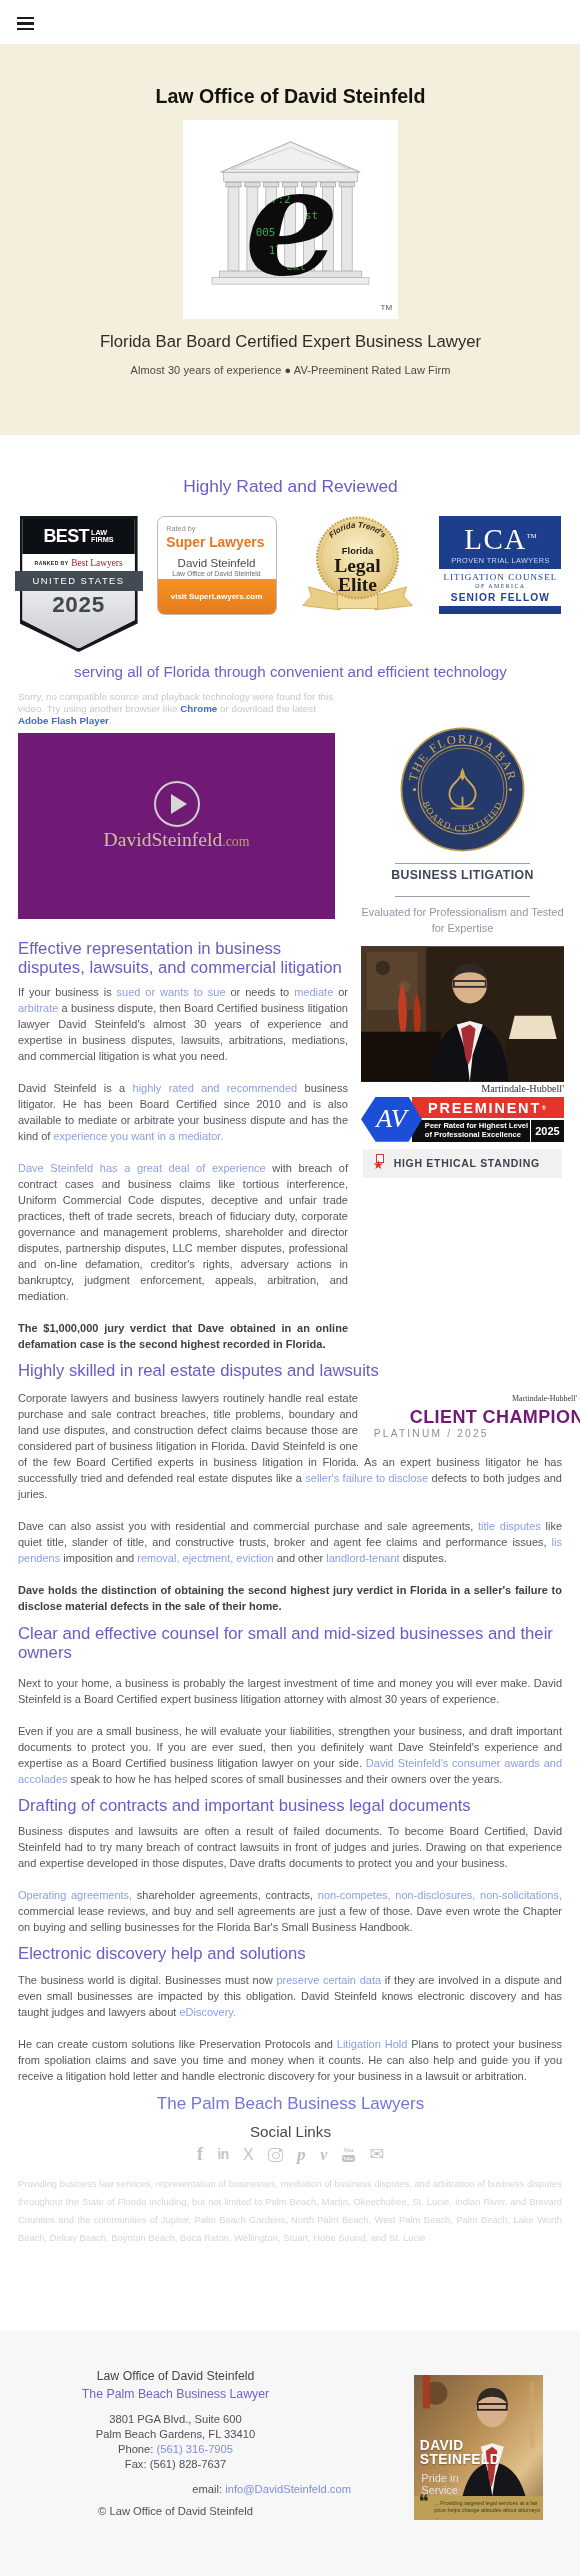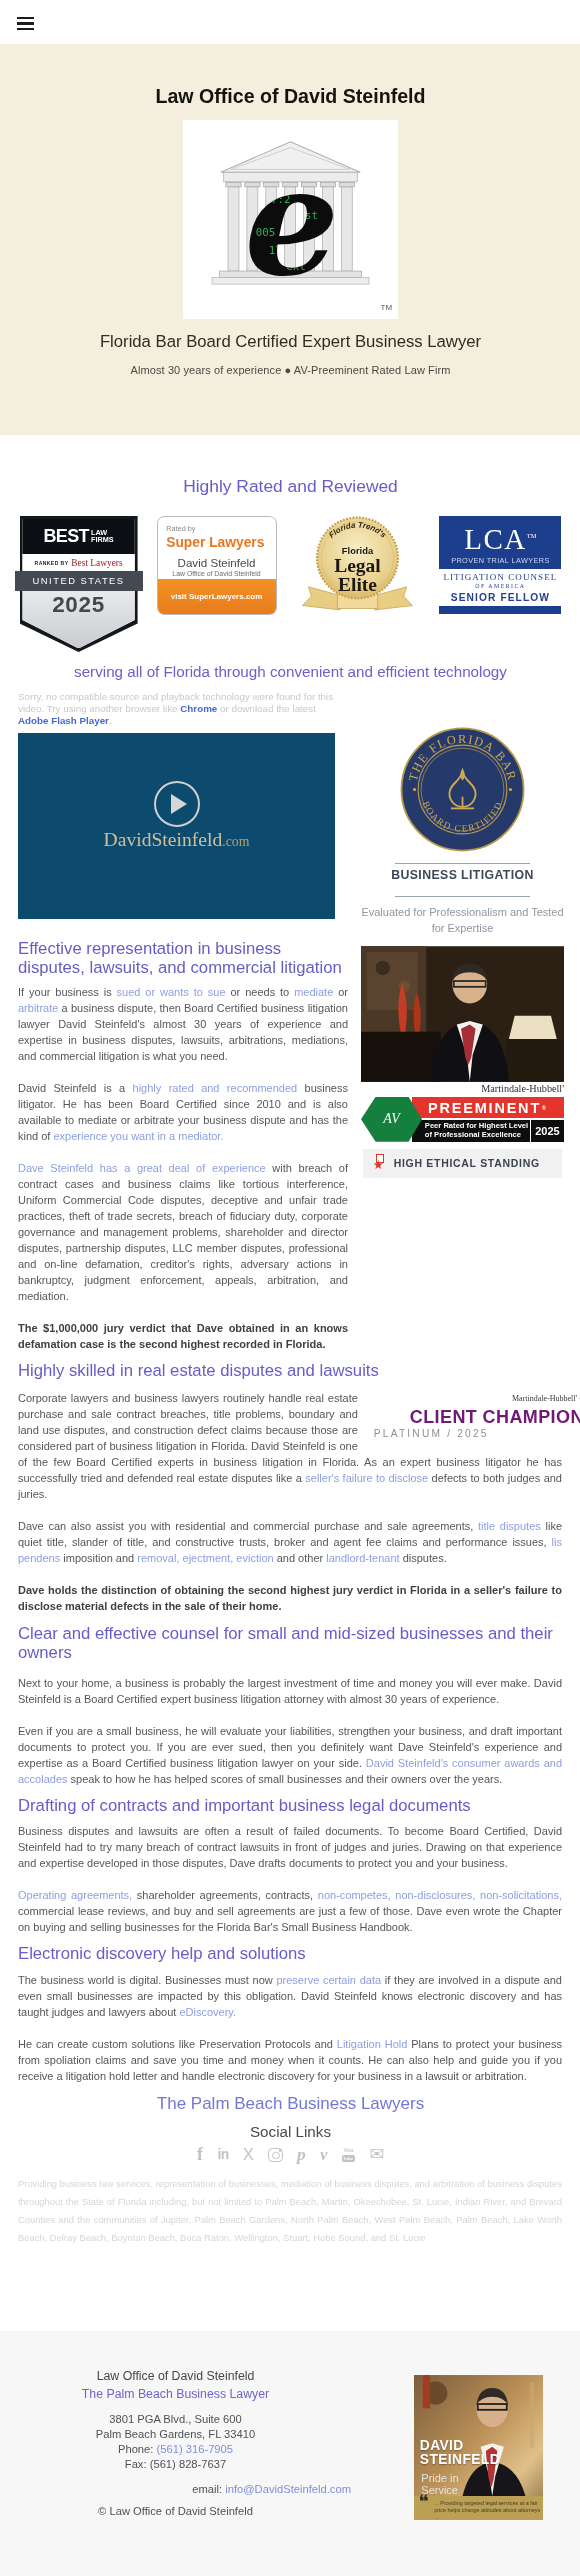--- a/index.html
+++ b/index.html
@@ -63,21 +63,21 @@
   .lca-org1{font-family:"Liberation Serif",serif;font-size:9px;color:#1d3e8c;letter-spacing:1.1px;}
   .lca-org2{font-family:"Liberation Serif",serif;font-size:5.8px;color:#1d3e8c;letter-spacing:1.5px;margin-top:0.7px;}
   .lca-rank{font-size:10.2px;font-weight:800;color:#27408f;letter-spacing:1.1px;margin-top:2.9px;}
   .lca-strip{height:7.3px;background:#1d3e8c;}
   
   .tagline{margin-top:8.7px;text-align:center;font-size:15.2px;font-weight:300;color:#6a61c9;}
   
   .content{position:relative;margin-top:5.8px;}
   .video-error{margin:11px 18px 0;width:330px;font-size:9.8px;line-height:12px;color:#c9c9c9;}
   .video-error .tlink{color:#4468d0;font-weight:600;}
-  .video{margin:6.5px 0 0 18px;width:317px;height:186px;background:#0c4a6e;position:relative;
+  .video{margin:6.5px 0 0 18px;width:317px;height:186px;background:#701a75;position:relative;
      display:flex;flex-direction:column;align-items:center;cursor:pointer;}
   .play{margin-top:48px;width:46px;height:46px;border:2.2px solid #cfcfcf;border-radius:50%;
      display:flex;align-items:center;justify-content:center;}
   .play i{display:block;width:0;height:0;border-left:16px solid #d6d6d6;border-top:10.2px solid transparent;border-bottom:10.2px solid transparent;margin-left:4.4px;}
   .watermark{margin-top:1.5px;font-family:"Liberation Serif","DejaVu Serif",serif;font-size:19.6px;color:#cfc09b;}
   .watermark span{font-size:13.8px;color:#b8a169;}
   .sec-h{margin:20.3px 18px 0;width:334px;font-size:16.7px;line-height:19px;font-weight:300;color:var(--purple);}
   .sec-h.full{width:544px;}
   p.body{margin:16px 18px 0;width:330px;font-size:11px;line-height:16px;color:var(--body);
      text-align:justify;font-weight:300;}
@@ -92,24 +92,24 @@
   .divider{position:absolute;left:34px;width:135px;height:0.7px;background:#97a1ae;}
   .bl-title{position:absolute;top:177px;left:0;width:203px;text-align:center;
      font-size:12.3px;font-weight:600;color:#3f4859;letter-spacing:0.4px;}
   .evaluated{position:absolute;top:213px;left:0;width:203px;text-align:center;
      font-size:11px;line-height:16.7px;color:#9097a1;font-weight:300;}
   .photo{position:absolute;top:255px;left:0;width:203px;height:136px;overflow:hidden;}
   .mh-cap{position:absolute;top:392px;left:0;width:203px;text-align:right;
      font-family:"Liberation Serif",serif;font-size:10.2px;color:#2d2d2d;}
   
   .av{position:absolute;top:406px;left:0;width:203px;height:45px;display:flex;}
-  .av-hex{width:61px;height:45px;background:#15803d;
+  .av-hex{width:61px;height:45px;background:#1d4ed8;
      clip-path:polygon(24% 0,78% 0,100% 50%,78% 100%,24% 100%,0 50%);
      display:flex;align-items:center;justify-content:center;z-index:2;
-     font-family:"Liberation Serif",serif;font-style:italic;font-size:14px;color:#fff;}
+     font-family:"Liberation Serif",serif;font-style:italic;font-size:26px;color:#fff;}
   .av-right{flex:1;margin-left:-10.2px;display:flex;flex-direction:column;}
   .av-top{height:22px;background:#e4342b;color:#fff;display:flex;align-items:center;justify-content:center;
      font-size:14.5px;font-weight:700;letter-spacing:1.8px;}
   .av-top sup{font-size:5.8px;margin-left:0.7px;}
   .av-bottom{height:22px;margin-top:1.5px;display:flex;gap:1.5px;}
   .av-desc{flex:1;background:#0e0e0e;color:#fff;font-size:7.6px;line-height:8.7px;font-weight:700;
      display:flex;flex-direction:column;justify-content:center;padding-left:13px;}
   .av-year{width:33px;background:#0e0e0e;color:#fff;font-size:11px;font-weight:800;
      display:flex;align-items:center;justify-content:center;}
   .ethics{position:absolute;top:458px;left:2.2px;width:199px;height:29px;background:#f1f1f1;
@@ -388,21 +388,21 @@
             <div class="star">★</div>
         </div>
         <div class="eth-text">HIGH ETHICAL STANDING</div>
       </div>
     </div>
 
     <h2 class="sec-h" style="margin-top:20.3px">Effective representation in business disputes, lawsuits, and commercial litigation</h2>
     <p class="body" style="margin-top:6.5px"><span>If your business is </span><a class="tlink" href="#">sued or wants to sue</a><span> or needs to </span><a class="tlink" href="#">mediate</a><span> or </span><a class="tlink" href="#">arbitrate</a><span> a business dispute, then Board Certified business litigation lawyer David Steinfeld's almost 30 years of experience and expertise in business disputes, lawsuits, arbitrations, mediations, and commercial litigation is what you need.</span></p>
     <p class="body"><span>David Steinfeld is a </span><a class="tlink" href="#">highly rated and recommended</a><span> business litigator. He has been Board Certified since 2010 and is also available to mediate or arbitrate your business dispute and has the kind of </span><a class="tlink" href="#">experience you want in a mediator.</a></p>
     <p class="body"><a class="tlink" href="#">Dave Steinfeld has a great deal of experience</a><span> with breach of contract cases and business claims like tortious interference, Uniform Commercial Code disputes, deceptive and unfair trade practices, theft of trade secrets, breach of fiduciary duty, corporate governance and management problems, shareholder and director disputes, partnership disputes, LLC member disputes, professional and on-line defamation, creditor's rights, adversary actions in bankruptcy, judgment enforcement, appeals, arbitration, and mediation.</span></p>
-    <p class="bold-p">The $1,000,000 jury verdict that Dave obtained in an knows defamation case is the second highest recorded in Florida.</p>
+    <p class="bold-p">The $1,000,000 jury verdict that Dave obtained in an online defamation case is the second highest recorded in Florida.</p>
 
     <h2 class="sec-h full" style="margin-top:8.7px">Highly skilled in real estate disputes and lawsuits</h2>
     <p class="body full" style="margin-top:10.2px">
       <span class="cc">
         <svg width="36" height="33" viewBox="0 0 50 46">
           <polygon points="12,1 38,1 49,23 38,45 12,45 1,23" fill="#a79e95"></polygon>
           <path d="M33,13 a10,10 0 1 0 0,20" stroke="#fff" stroke-width="5" fill="none"></path>
           <path d="M21,18 a7,7 0 1 1 0,11" stroke="#fff" stroke-width="4" fill="none"></path>
         </svg>
         <span class="cc-txt">

